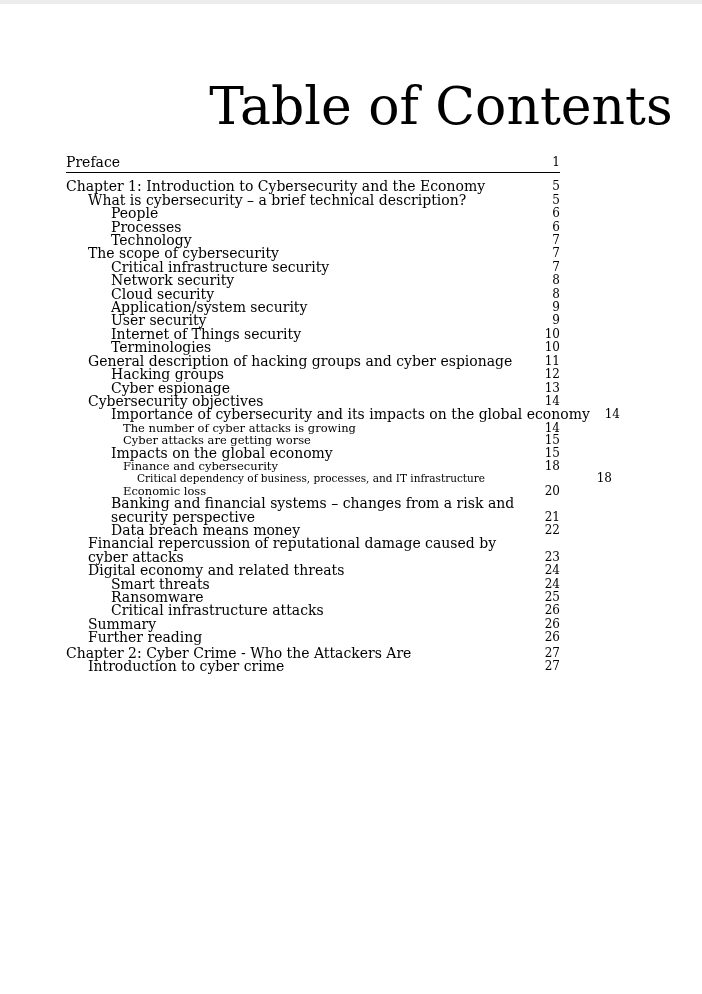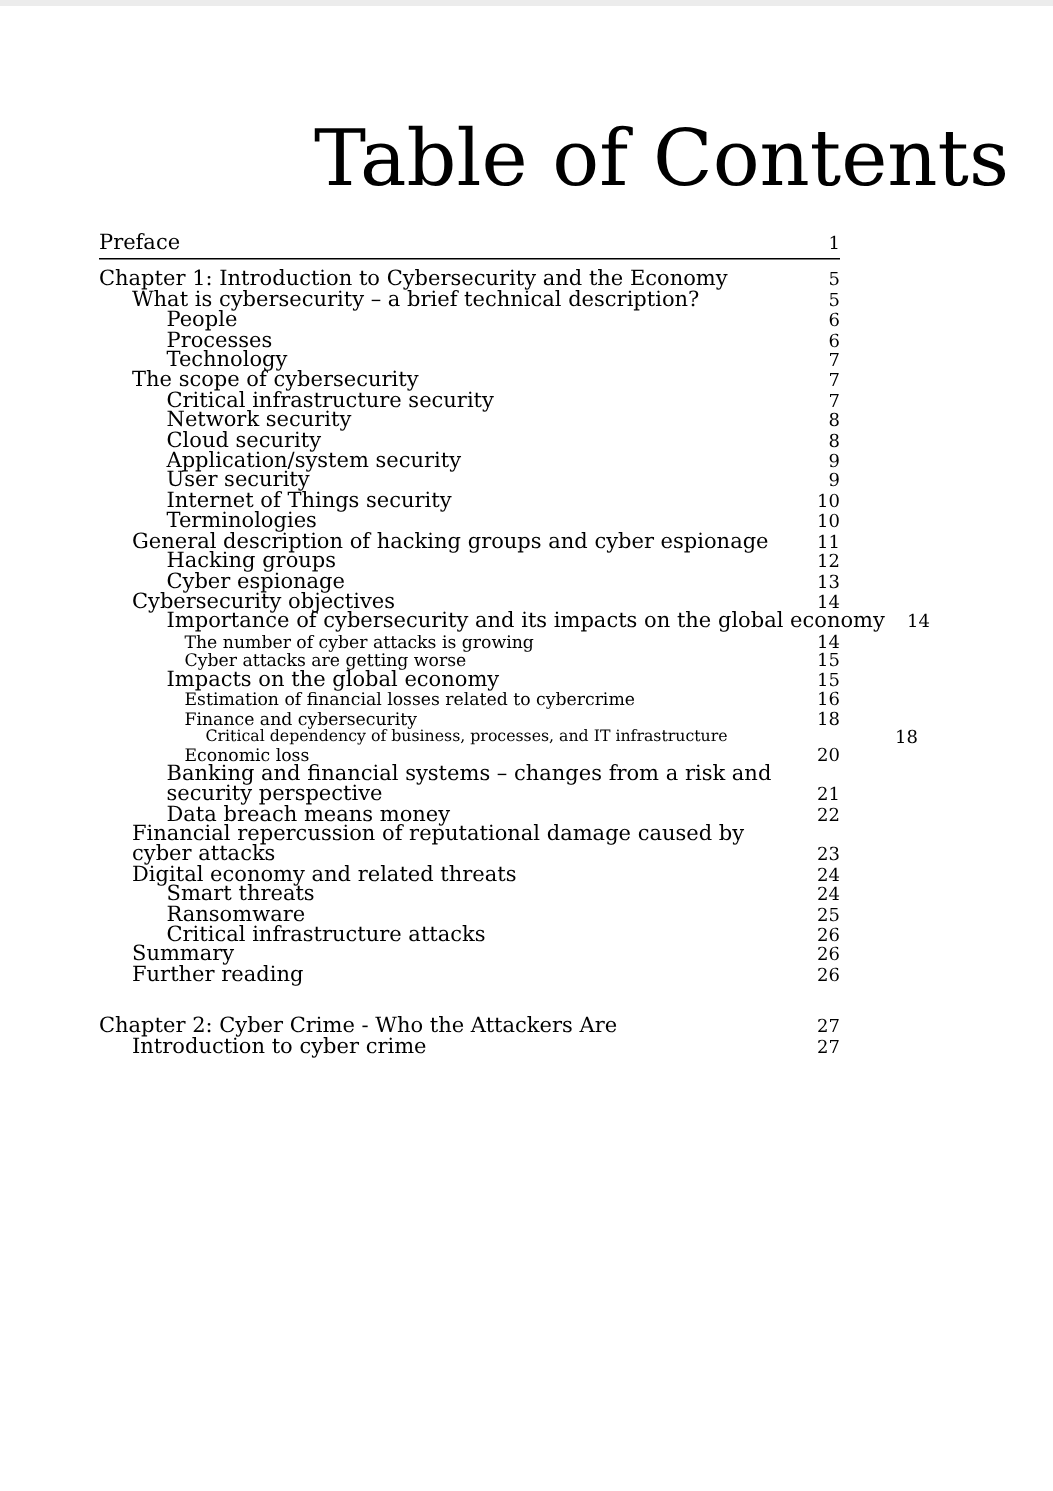--- a/index.html
+++ b/index.html
@@ -41,21 +41,21 @@
   .lvl2 .label { padding-left: 45px; }
   .lvl3 .label { padding-left: 57px; }
   .lvl4 .label { padding-left: 71px; }
   .nowrap .label { white-space: nowrap; }
   .underline {
     border-bottom: 1.5px solid #000000;
     padding-bottom: 3px;
     margin-bottom: 7px;
     gap: 28px;
   }
-  .gap-before { margin-top: 21px; }
+  .gap-before { margin-top: 2px; }
   .far-num .num { transform: translateX(52px); }
 </style>
 </head>
 <body>
 
 <div class="top-strip"></div>
 
 <h1 class="title">Table of Contents</h1>
 
 <div class="toc" id="toc">
@@ -141,24 +141,20 @@
   </div>
     <div class="row lvl3 nowrap">
     <span class="label">Cyber attacks are getting worse</span>
     <span class="num">15</span>
   </div>
     <div class="row lvl2 nowrap">
     <span class="label">Impacts on the global economy</span>
     <span class="num">15</span>
   </div>
     <div class="row lvl3 nowrap">
-    <span class="label">Estimation of financial losses related to cybercrime</span>
-    <span class="num">16</span>
-  </div>
-    <div class="row lvl3 nowrap">
     <span class="label">Finance and cybersecurity</span>
     <span class="num">18</span>
   </div>
     <div class="row lvl4 far-num nowrap">
     <span class="label">Critical dependency of business, processes, and IT infrastructure</span>
     <span class="num">18</span>
   </div>
     <div class="row lvl3 nowrap">
     <span class="label">Economic loss</span>
     <span class="num">20</span>

